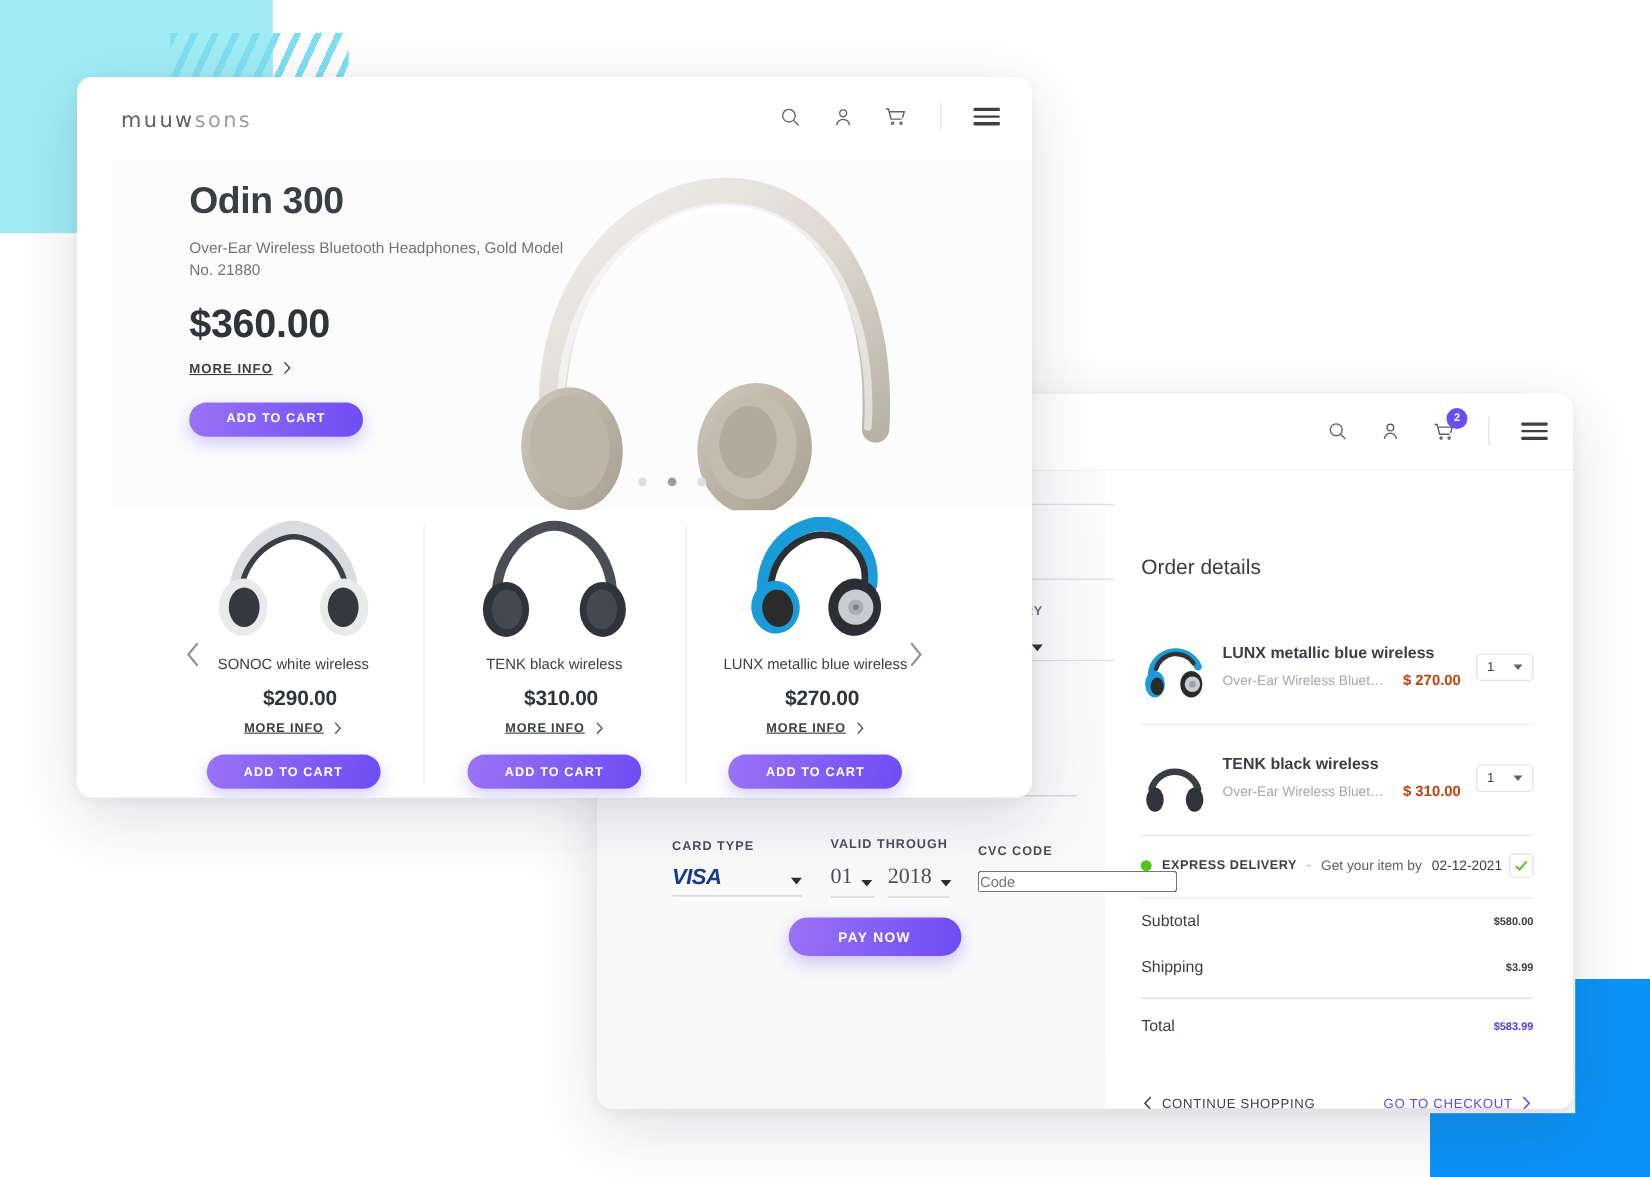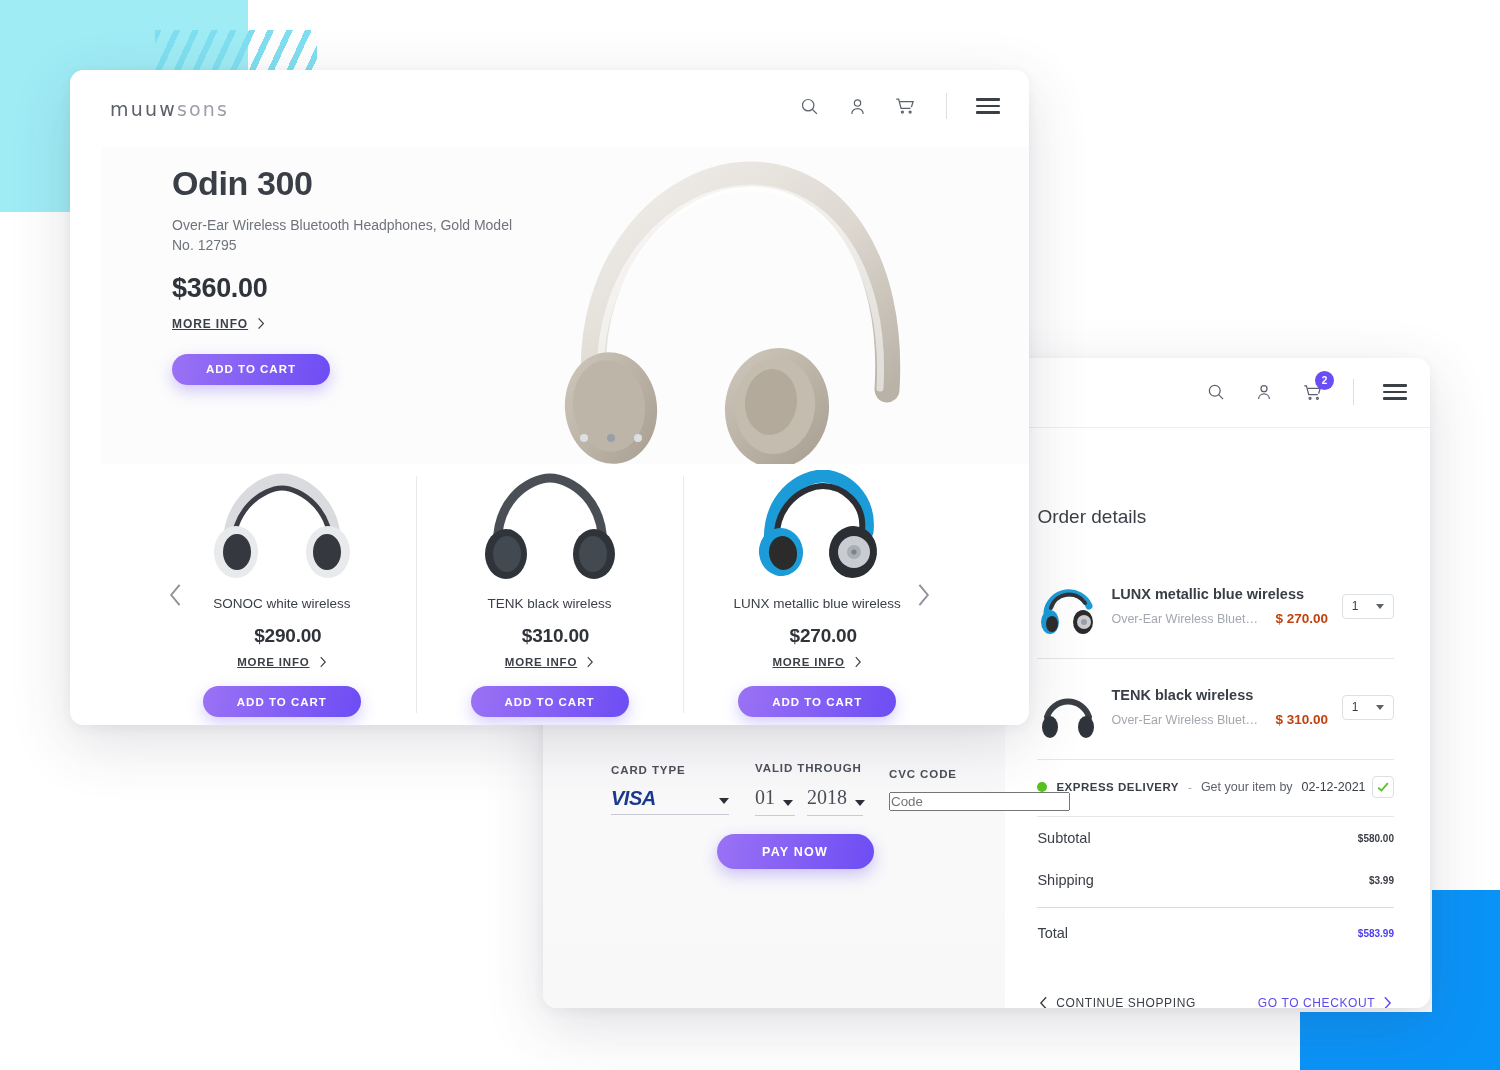--- a/index.html
+++ b/index.html
@@ -126,34 +126,34 @@
   .tot-row .v { font-size: 10px; color: #3a3e46; font-weight: bold; }
   .rule { height: 1px; background: #d9dce1; margin: 6px 0 4px; }
   .tot-final .v { color: #4d3df0; }
   .od-actions { display: flex; justify-content: center; gap: 62px; margin-top: 42px; }
   .od-link { display: flex; align-items: center; gap: 8px; font-size: 12px; font-weight: normal; letter-spacing: 0.6px; text-align: center; }
   .od-link .t { text-decoration: underline; }
   .link-dark { color: #3a3e46; }
   .link-purple { color: #5b49f0; }
 
   
-  #product-card { left: 70px; top: 70px; width: 959px; height: 655px; }
+  #product-card { left: 70px; top: 70px; width: 868px; height: 655px; }
   .p-topbar { position: relative; height: 76px; background: #fff; }
   .p-logo {
     position: absolute; left: 40px; top: 28px; font-size: 19px; color: #5c6069;
     letter-spacing: 2.2px; font-family: "DejaVu Sans", sans-serif;
   }
   .p-logo .lt { color: #9b9fa7; }
   .p-icons { position: absolute; right: 28px; top: 22px; display: flex; align-items: center; gap: 22px; }
 
   .hero { position: relative; height: 318px; background: #fcfcfc; overflow: hidden; margin-left: 32px; }
   .hero-left { position: absolute; left: 70px; top: 18px; width: 350px; z-index: 3; }
   .p-title { font-size: 34px; color: #3a3e46; font-weight: bold; letter-spacing: -0.4px; }
   .p-desc { font-size: 14px; color: #6f737b; line-height: 1.42; margin-top: 13px; }
-  .p-price { font-size: 27px; color: #2f333a; font-weight: bold; margin-top: 17px; letter-spacing: -0.3px; }
+  .p-price { font-size: 36px; color: #2f333a; font-weight: bold; margin-top: 17px; letter-spacing: -0.3px; }
   .more-info { display: inline-flex; align-items: center; gap: 9px; margin-top: 13px; }
   .more-info .t { font-size: 12px; font-weight: bold; letter-spacing: 0.9px; color: #3a3e46; text-decoration: underline; }
   .atc {
     display: block; margin-top: 22px; width: 158px; height: 31px; border: none; border-radius: 16px;
     background: linear-gradient(100deg,#9a72f5 0%,#6d4df4 100%); color: #fff;
     font-size: 11.5px; font-weight: bold; letter-spacing: 1px;
     font-family: "Liberation Sans", sans-serif; cursor: pointer;
     box-shadow: 0 6px 16px rgba(109,77,244,0.30);
   }
   .hero-img { position: absolute; right: 20px; top: -6px; width: 470px; height: 330px; }
@@ -443,21 +443,21 @@
           <ellipse cx="72" cy="268" rx="46" ry="56" fill="url(#gcupB)" transform="rotate(-7 72 268)"></ellipse>
           <ellipse cx="70" cy="266" rx="36" ry="46" fill="#bdb5a8" transform="rotate(-7 70 266)"></ellipse>
           <ellipse cx="238" cy="268" rx="52" ry="60" fill="url(#gcupB)" transform="rotate(6 238 268)"></ellipse>
           <ellipse cx="236" cy="266" rx="40" ry="48" fill="#c4bcae" transform="rotate(6 236 266)"></ellipse>
           <ellipse cx="232" cy="262" rx="26" ry="33" fill="#b3aa9c" transform="rotate(6 232 262)"></ellipse>
         </svg>
       </div>
 
       <div class="hero-left">
         <div class="p-title">Odin 300</div>
-        <div class="p-desc">Over-Ear Wireless Bluetooth Headphones, Gold Model No. 12795</div>
+        <div class="p-desc">Over-Ear Wireless Bluetooth Headphones, Gold Model No. 21880</div>
         <div class="p-price">$360.00</div>
         <a class="more-info">
           <span class="t">MORE INFO</span>
           <svg width="8" height="13" viewBox="0 0 10 16" fill="none" stroke="#3a3e46" stroke-width="1.5">
               <path d="M2 1.5 L8 8 L2 14.5"></path>
             </svg>
         </a>
         <button class="atc">ADD TO CART</button>
       </div>
 

